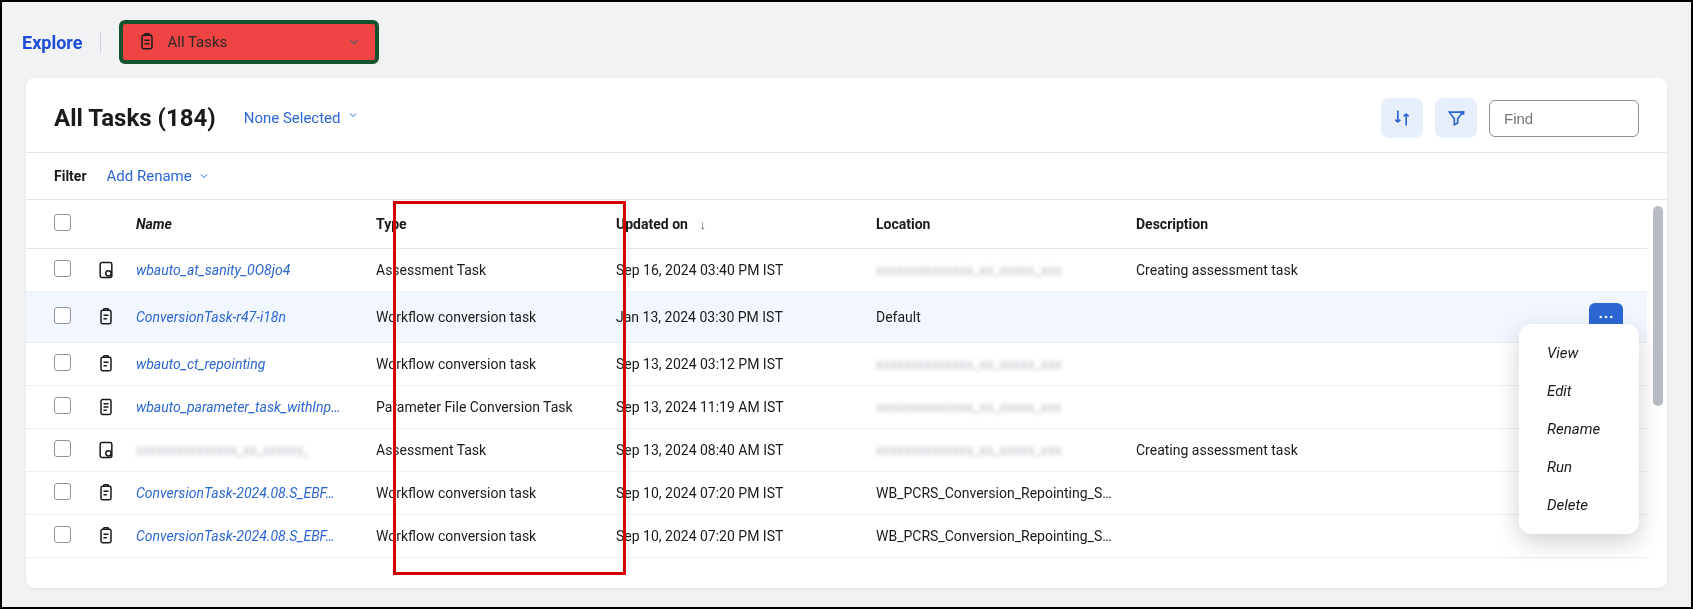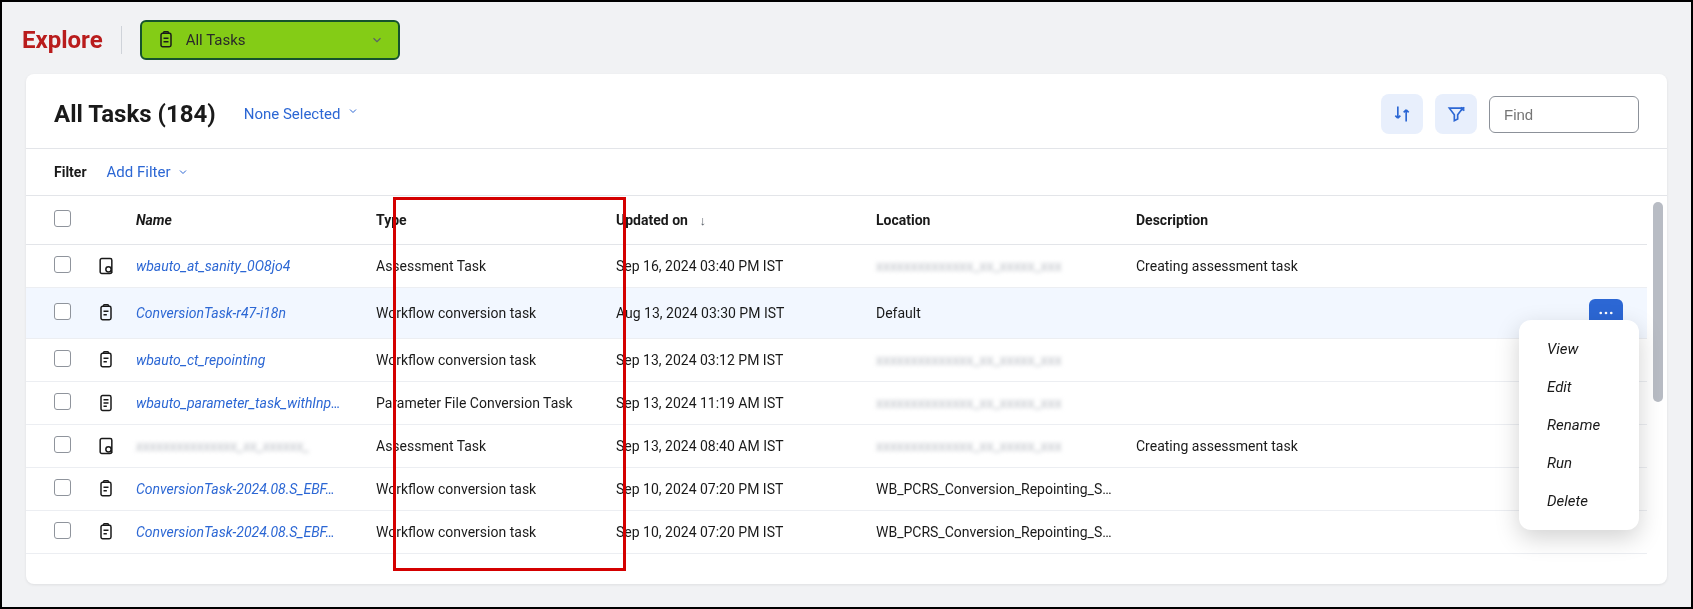--- a/index.html
+++ b/index.html
@@ -19,34 +19,34 @@
     background: #f1f2f4;
   }
   
   .top-bar {
     display: flex;
     align-items: center;
     padding: 18px 20px 14px 20px;
     gap: 18px;
   }
   .page-title {
-    font-size: 24px;
+    font-size: 18px;
     font-weight: 700;
-    color: #b91c1c;
+    color: #1d4ed8;
     padding-right: 18px;
     border-right: 1px solid #cfd3d9;
   }
   .dropdown {
     display: flex;
     align-items: center;
     gap: 10px;
-    border: 2px solid #14532d;
+    border: 4px solid #14532d;
     border-radius: 6px;
     padding: 8px 14px;
-    background: #84cc16;
+    background: #ef4444;
     min-width: 260px;
     justify-content: space-between;
     cursor: pointer;
   }
   .dropdown-left { display:flex; align-items:center; gap:10px; }
   .dropdown-label { font-size: 15px; color: #2a2a2a; }
   .chev { width: 14px; height: 14px; }
 
   
   .panel {
@@ -235,21 +235,21 @@
               <path d="M18 4l4 4M22 4l-4 4" stroke="#2c67d4"></path>
             </svg>
         </div>
         <input class="find-input" placeholder="Find" style="">
       </div>
     </div>
 
     <div class="filter-row">
       <span class="filter-label">Filter</span>
       <span class="add-filter">
-        <span>Add Filter</span>
+        <span>Add Rename</span>
         <svg viewBox="0 0 24 24" width="12" height="12" fill="none" stroke="#2c67d4" stroke-width="2">
             <path d="M6 9l6 6 6-6"></path>
           </svg>
       </span>
     </div>
 
     <div class="table-wrap">
       <table>
         <thead>
           <tr>
@@ -283,21 +283,21 @@
             </tr>
             <tr class="active-row">
               <td class="col-check"><span class="chk"></span></td>
               <td class="col-icon"><span class="row-icon"><svg viewBox="0 0 24 24" width="20" height="20" fill="none" stroke="#1a1a1a" stroke-width="1.8">
                     <rect x="6" y="4" width="12" height="16" rx="2"></rect>
                     <path d="M9 4V3a1 1 0 0 1 1-1h4a1 1 0 0 1 1 1v1"></path>
                     <path d="M9 10h6M9 14h4"></path>
                   </svg></span></td>
               <td class="col-name"><span class="link">ConversionTask-r47-i18n</span></td>
               <td class="col-type">Workflow conversion task</td>
-              <td class="col-updated">Aug 13, 2024 03:30 PM IST</td>
+              <td class="col-updated">Jan 13, 2024 03:30 PM IST</td>
               <td class="col-location">Default</td>
               <td class="col-desc"></td>
               <td class="col-actions"><span class="more-btn">
                   <svg viewBox="0 0 24 24" width="18" height="18" fill="#fff">
                     <circle cx="5" cy="12" r="1.8"></circle>
                     <circle cx="12" cy="12" r="1.8"></circle>
                     <circle cx="19" cy="12" r="1.8"></circle>
                   </svg>
                 </span></td>
             </tr>

